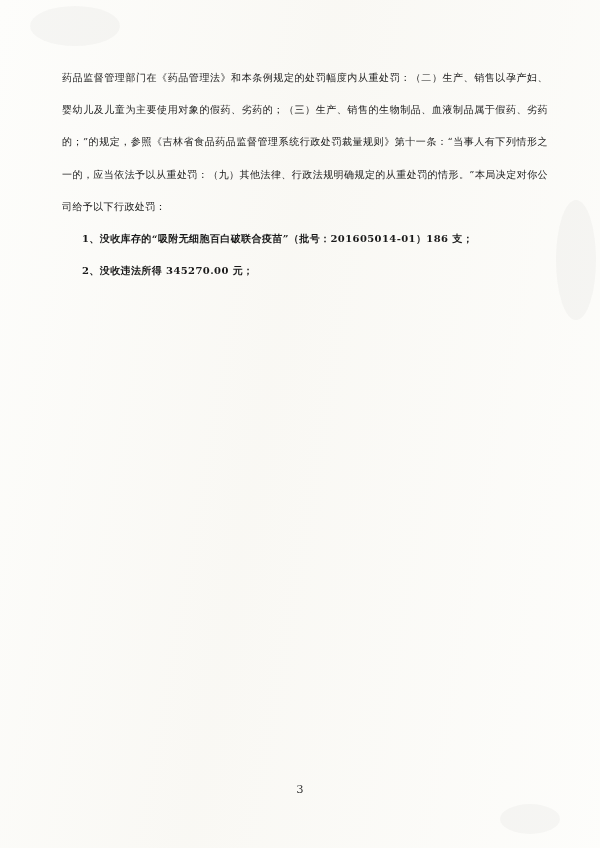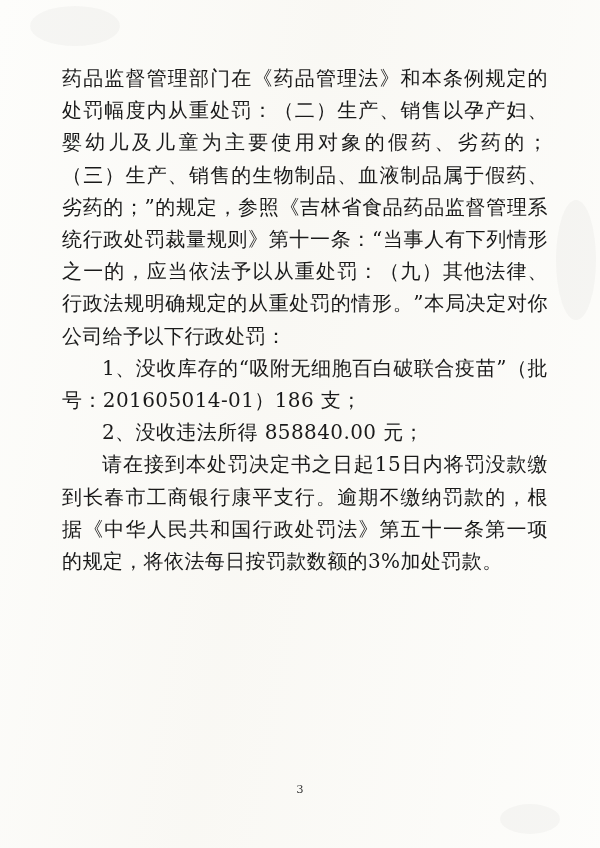--- a/index.html
+++ b/index.html
@@ -25,36 +25,37 @@
   .page::before {
     content: "";
     position: absolute;
     top: 0; left: 0; right: 0; bottom: 0;
     background:
       linear-gradient(100deg, rgba(250,249,245,0.0) 0%, rgba(246,244,238,0.55) 45%, rgba(252,251,248,0.1) 100%);
     pointer-events: none;
   }
   .body-text {
     position: relative;
-    font-size: 20px;
+    font-size: 10px;
     line-height: 32.2px;
     color: #1a1a1a;
     letter-spacing: 0.4px;
     text-align: justify;
     text-justify: inter-character;
   }
   .para {
     margin: 0;
     text-indent: 0;
   }
   .para.indent1 {
     text-indent: 1em;
   }
   .para.indent2 {
     text-indent: 2em;
+    font-weight: bold;
   }
   .page-number {
     position: absolute;
     left: 0;
     right: 0;
     bottom: 52px;
     text-align: center;
     font-size: 11.5px;
     color: #3a3a3a;
     font-family: "DejaVu Serif", serif;
@@ -73,18 +74,17 @@
 <body>
 
 <div class="page">
   <div class="noise n1"></div>
   <div class="noise n2"></div>
   <div class="noise n3"></div>
 
   <div class="body-text">
     <p class="para">药品监督管理部门在《药品管理法》和本条例规定的处罚幅度内从重处罚：（二）生产、销售以孕产妇、婴幼儿及儿童为主要使用对象的假药、劣药的；（三）生产、销售的生物制品、血液制品属于假药、劣药的；”的规定，参照《吉林省食品药品监督管理系统行政处罚裁量规则》第十一条：“当事人有下列情形之一的，应当依法予以从重处罚：（九）其他法律、行政法规明确规定的从重处罚的情形。”本局决定对你公司给予以下行政处罚：</p>
     <p class="para indent2">1、没收库存的“吸附无细胞百白破联合疫苗”（批号：201605014-01）186 支；</p>
-    <p class="para indent2">2、没收违法所得 858840.00 元；</p>
-    <p class="para indent2">请在接到本处罚决定书之日起15日内将罚没款缴到长春市工商银行康平支行。逾期不缴纳罚款的，根据《中华人民共和国行政处罚法》第五十一条第一项的规定，将依法每日按罚款数额的3%加处罚款。</p>
+    <p class="para indent2">2、没收违法所得 345270.00 元；</p>
   </div>
 
   <div class="page-number">3</div>
 </div>
 
 </body></html>

